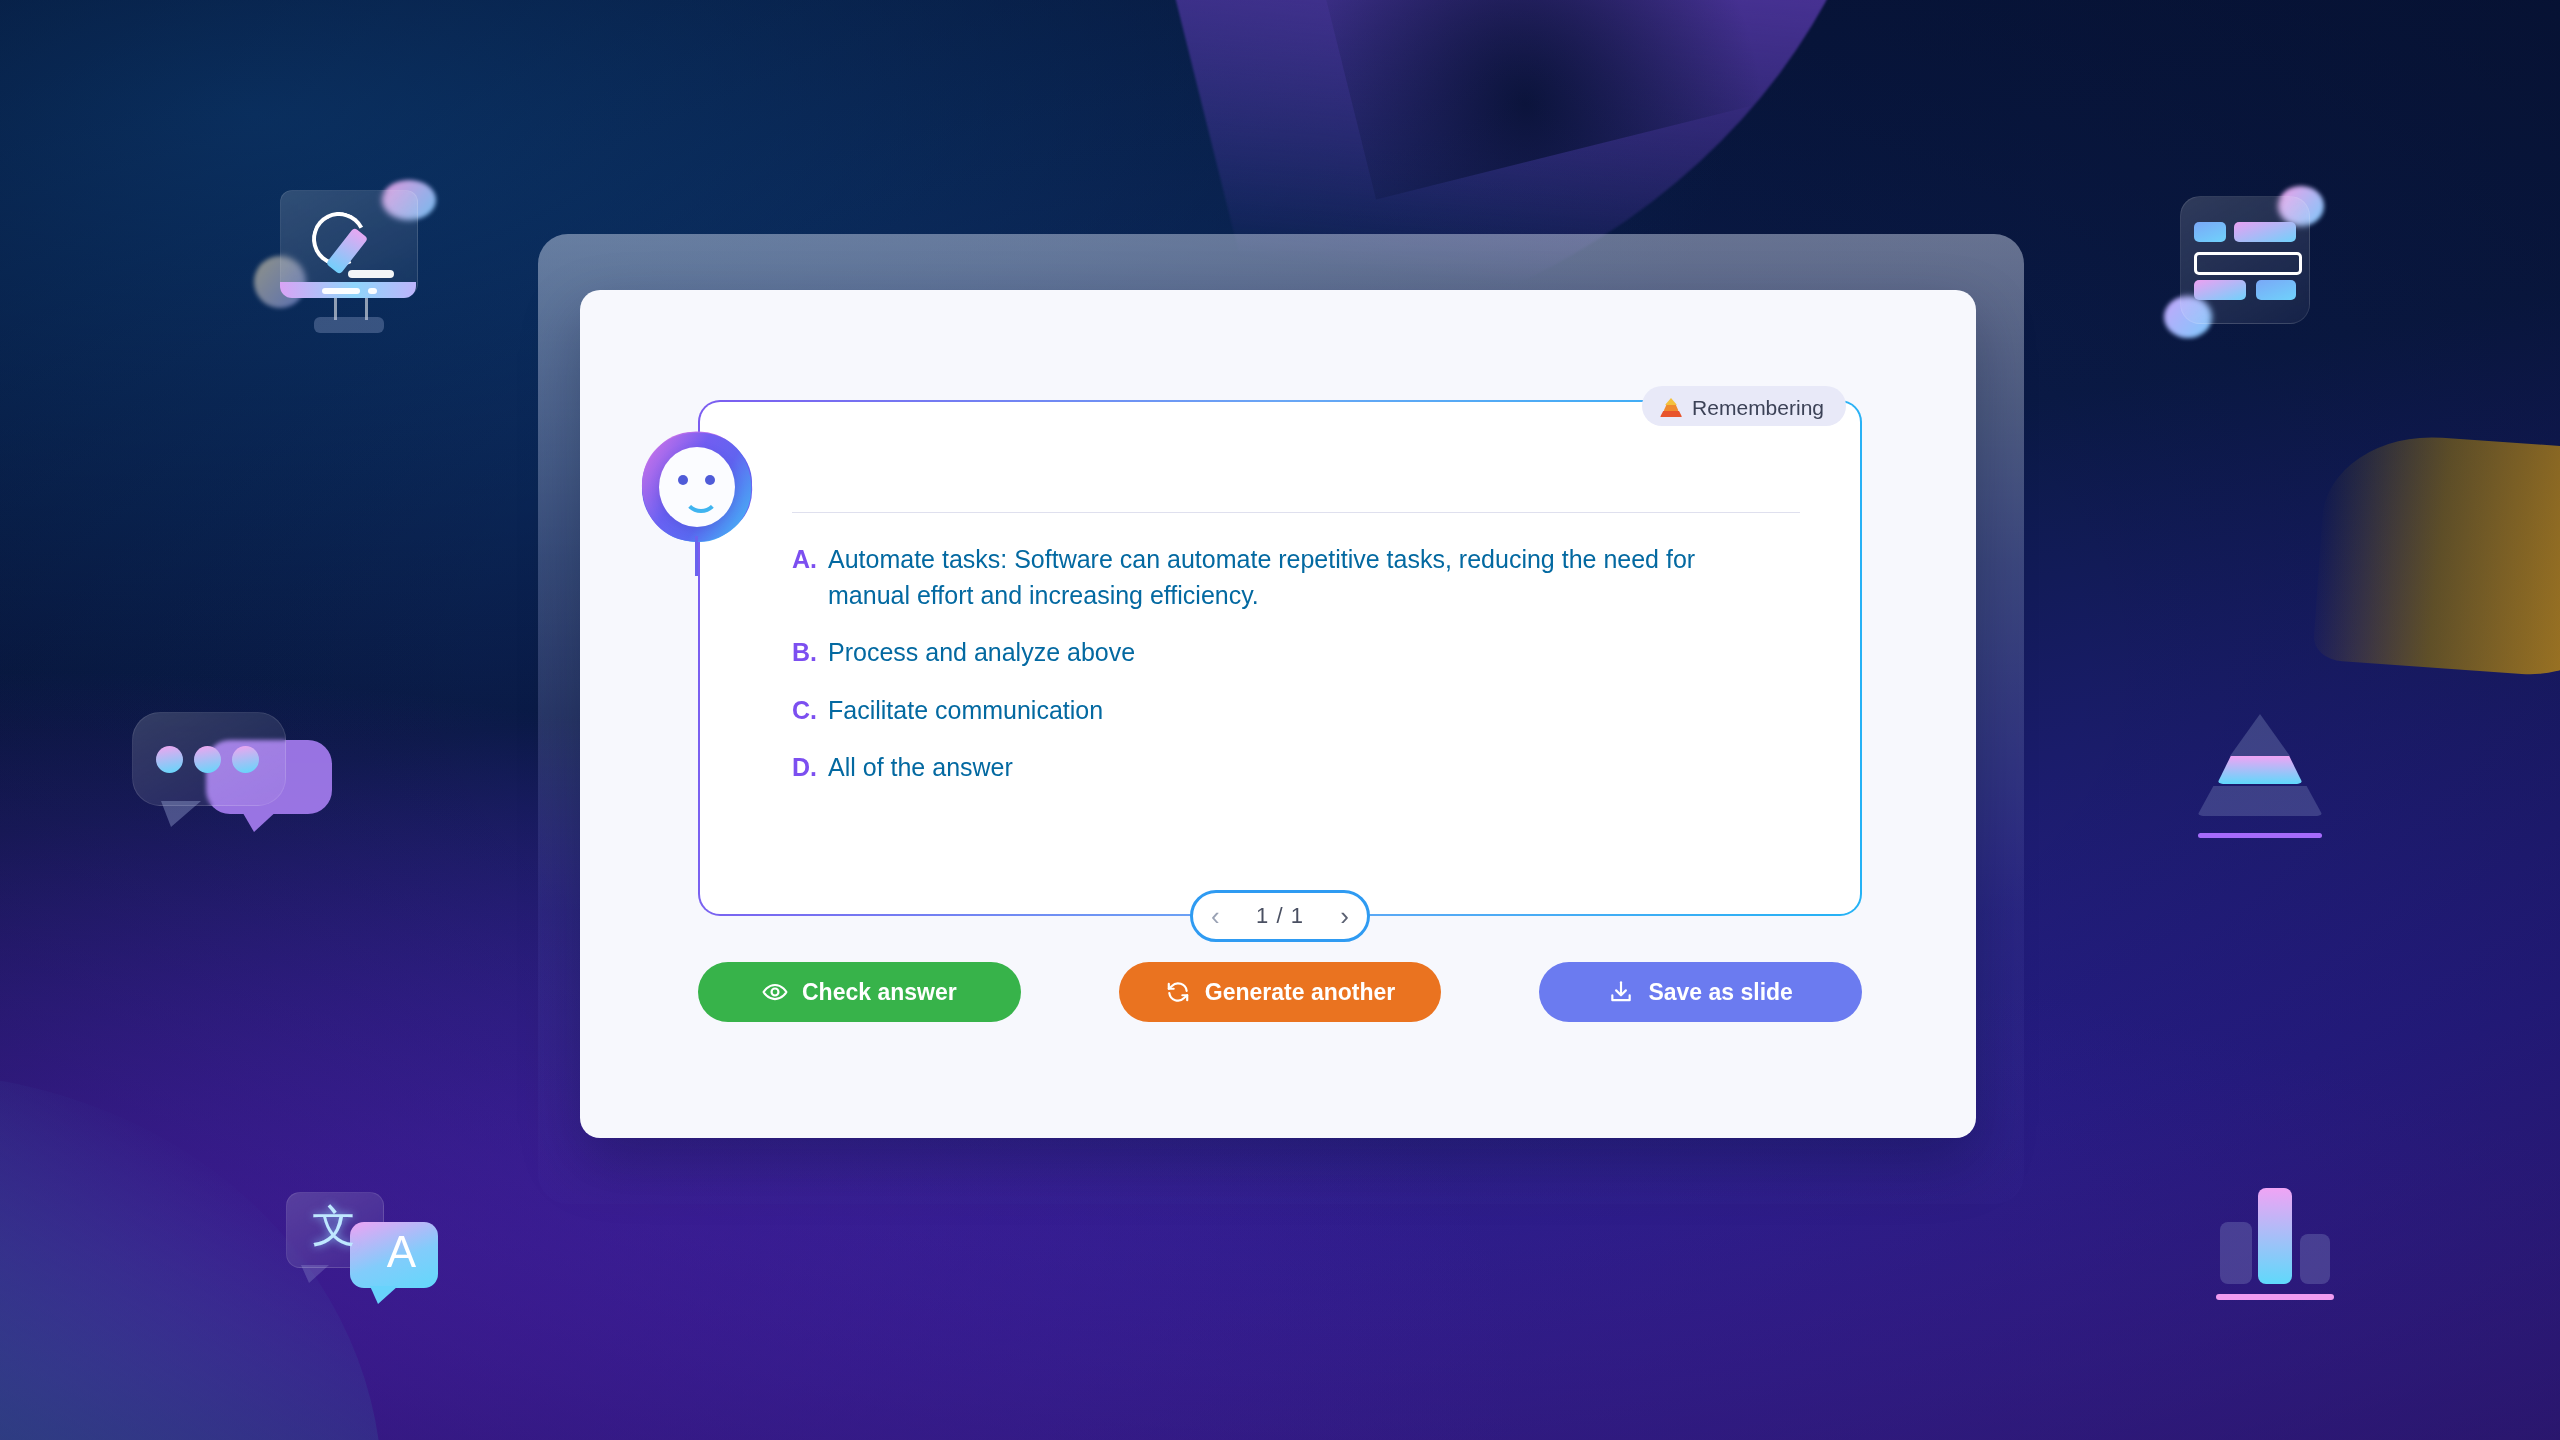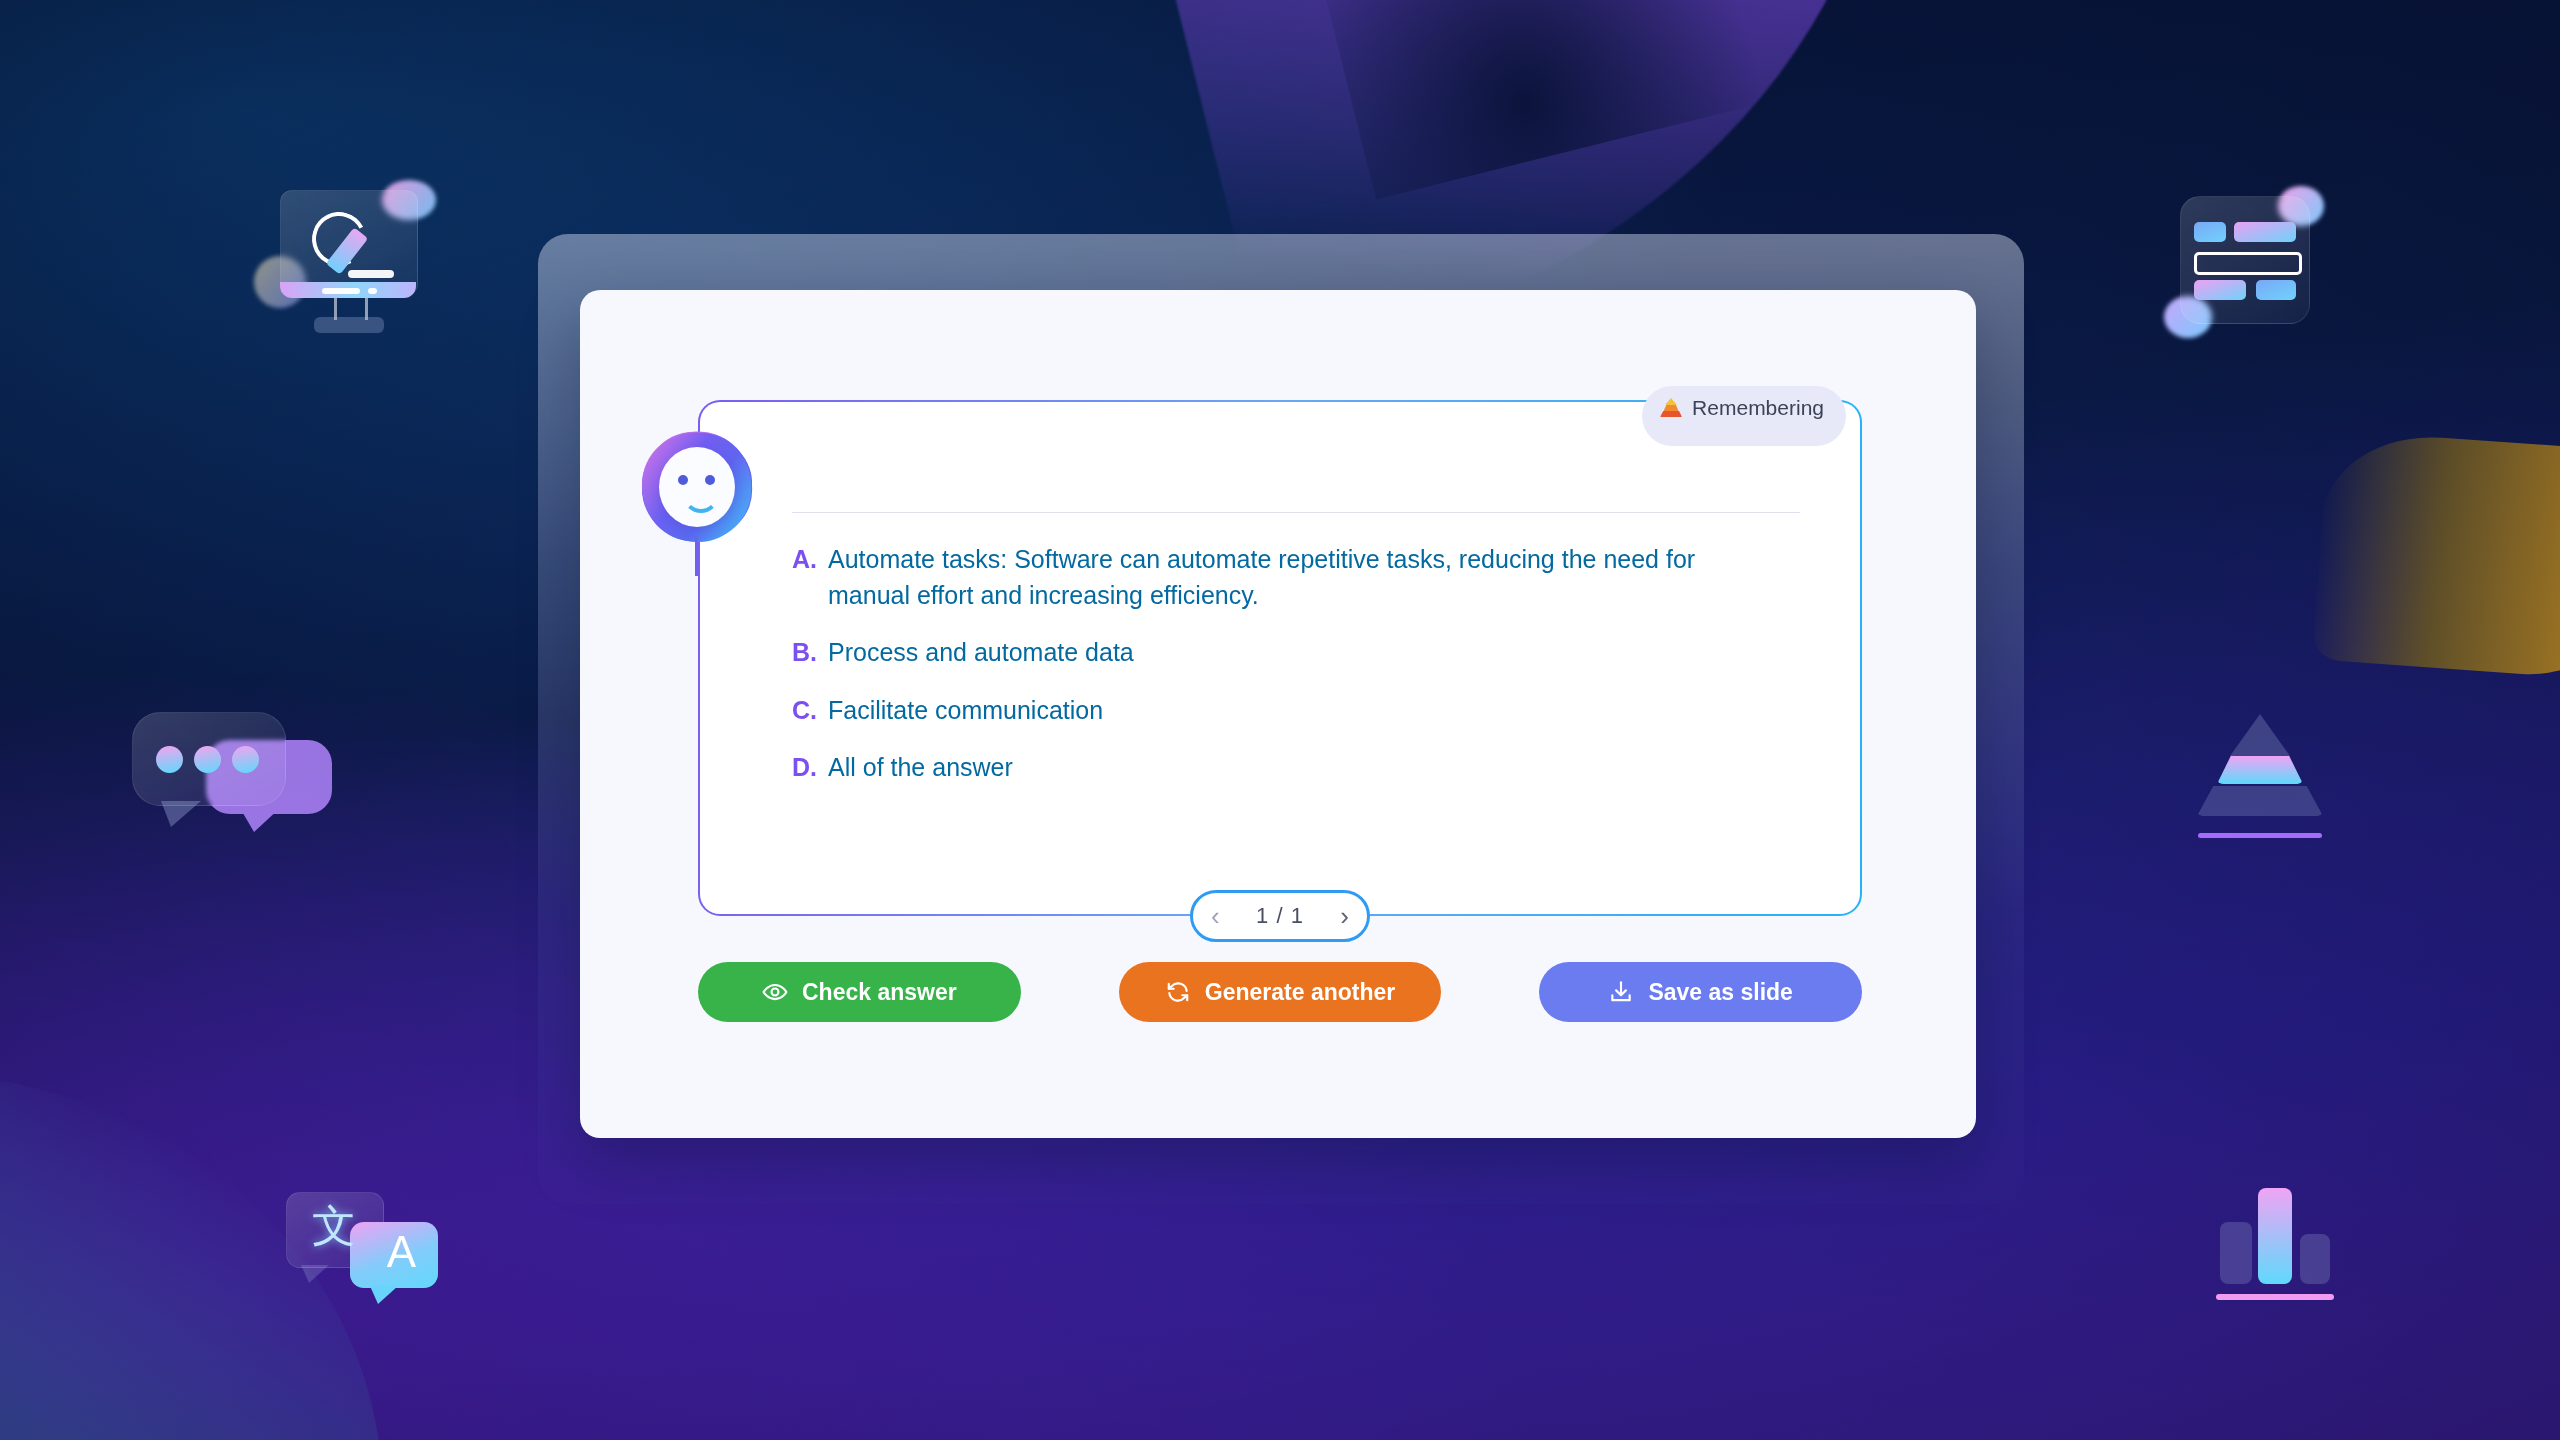--- a/index.html
+++ b/index.html
@@ -175,21 +175,21 @@
     position:absolute;left:24px;top:43px;width:28px;height:15px;
     border:4px solid #3fb4f0;border-top-color:transparent;border-left-color:transparent;border-right-color:transparent;
     border-radius:0 0 28px 28px;
   }
   #bot .stem{position:absolute;left:53px;top:104px;width:3px;height:40px;background:#6a63ee;}
 
   
   #badge{
     position:absolute;right:14px;top:-16px;
     display:flex;align-items:center;gap:10px;
-    background:#e8e9f8;border-radius:999px;padding:10px 22px 26px 18px;
+    background:#e8e9f8;border-radius:999px;padding:10px 22px 6px 18px;
   }
   #badge .blabel{font-size:21px;color:#3c4257;}
   .mini-pyr{width:22px;height:20px;position:relative;display:inline-block;}
   .mini-pyr i{position:absolute;left:50%;transform:translateX(-50%);display:block;border-radius:1px;}
   .mini-pyr .m1{top:0;width:0;height:0;border-left:6px solid transparent;border-right:6px solid transparent;border-bottom:7px solid #f4c13c;}
   .mini-pyr .m2{top:7px;width:15px;height:6px;background:#f08a2e;clip-path:polygon(18% 0,82% 0,100% 100%,0 100%);}
   .mini-pyr .m3{top:13px;width:22px;height:6px;background:#e8542c;clip-path:polygon(14% 0,86% 0,100% 100%,0 100%);}
 
   
   #question{
@@ -327,21 +327,21 @@
 
         <div id="divider"></div>
 
         <div id="options">
           <div class="opt">
             <span class="letter">A.</span>
             <span class="otext">Automate tasks: Software can automate repetitive tasks, reducing the need for manual effort and increasing efficiency.</span>
           </div>
           <div class="opt">
             <span class="letter">B.</span>
-            <span class="otext">Process and automate data</span>
+            <span class="otext">Process and analyze above</span>
           </div>
           <div class="opt">
             <span class="letter">C.</span>
             <span class="otext">Facilitate communication</span>
           </div>
           <div class="opt">
             <span class="letter">D.</span>
             <span class="otext">All of the answer</span>
           </div>
         </div>

